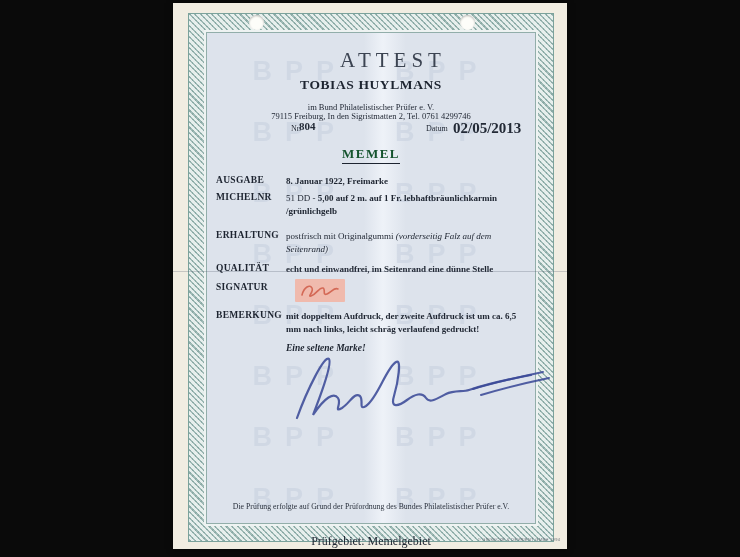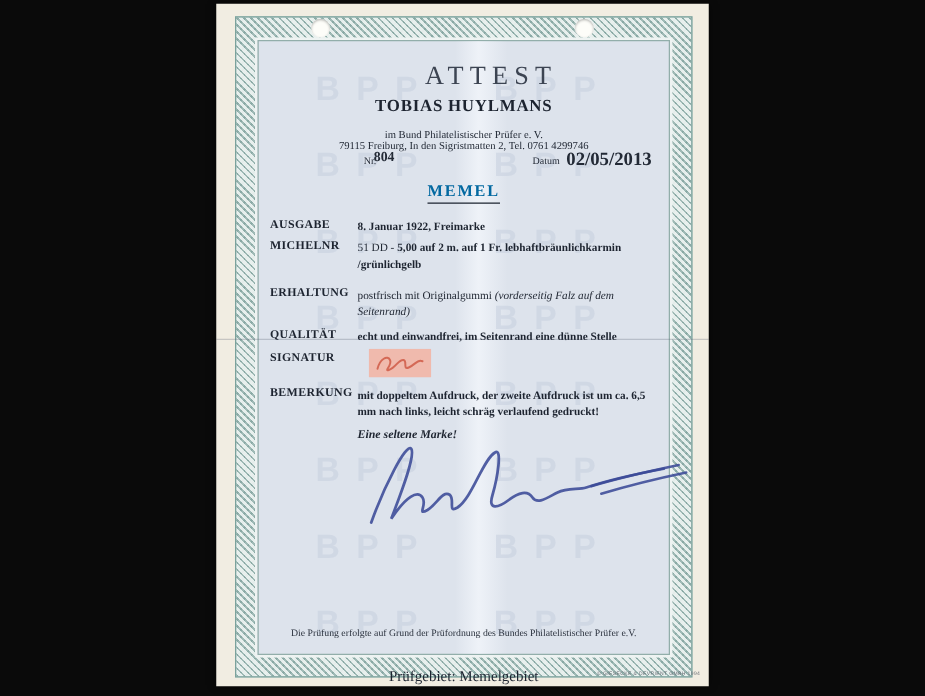--- a/index.html
+++ b/index.html
@@ -50,21 +50,21 @@
   .address{top:77.5px;font-size:8.5px;}
 
   .nr-row{position:absolute;top:87px;left:0;width:100%;height:16px;}
   .nr-label{position:absolute;left:84px;top:4px;font-size:8px;}
   .nr-value{position:absolute;left:92px;top:0;font-size:11px;font-weight:bold;}
   .date-label{position:absolute;left:219px;top:4px;font-size:8px;}
   .date-value{position:absolute;left:246px;top:0;font-size:15px;font-weight:bold;}
 
   .subject{top:111px;}
   .subject span{display:inline-block;font-size:13px;font-weight:bold;letter-spacing:1.5px;
-      border-bottom:1.5px solid #1d2430;padding-bottom:1px;color:#0369a1;}
+      border-bottom:1.5px solid #1d2430;padding-bottom:1px;color:#14532d;}
 
   .row{position:absolute;left:9px;width:315px;}
   .row .lbl{position:absolute;left:0;top:0;font-size:9.5px;font-weight:bold;letter-spacing:.3px;color:#1d2430;}
   .row .val{margin-left:70px;width:244px;font-size:9px;line-height:12.5px;color:#1d2430;}
   .bold{font-weight:bold;}
   .ital{font-style:italic;}
 
   .r-ausgabe{top:142px;}
   .r-michelnr{top:159px;}
   .r-erhaltung{top:197px;}

